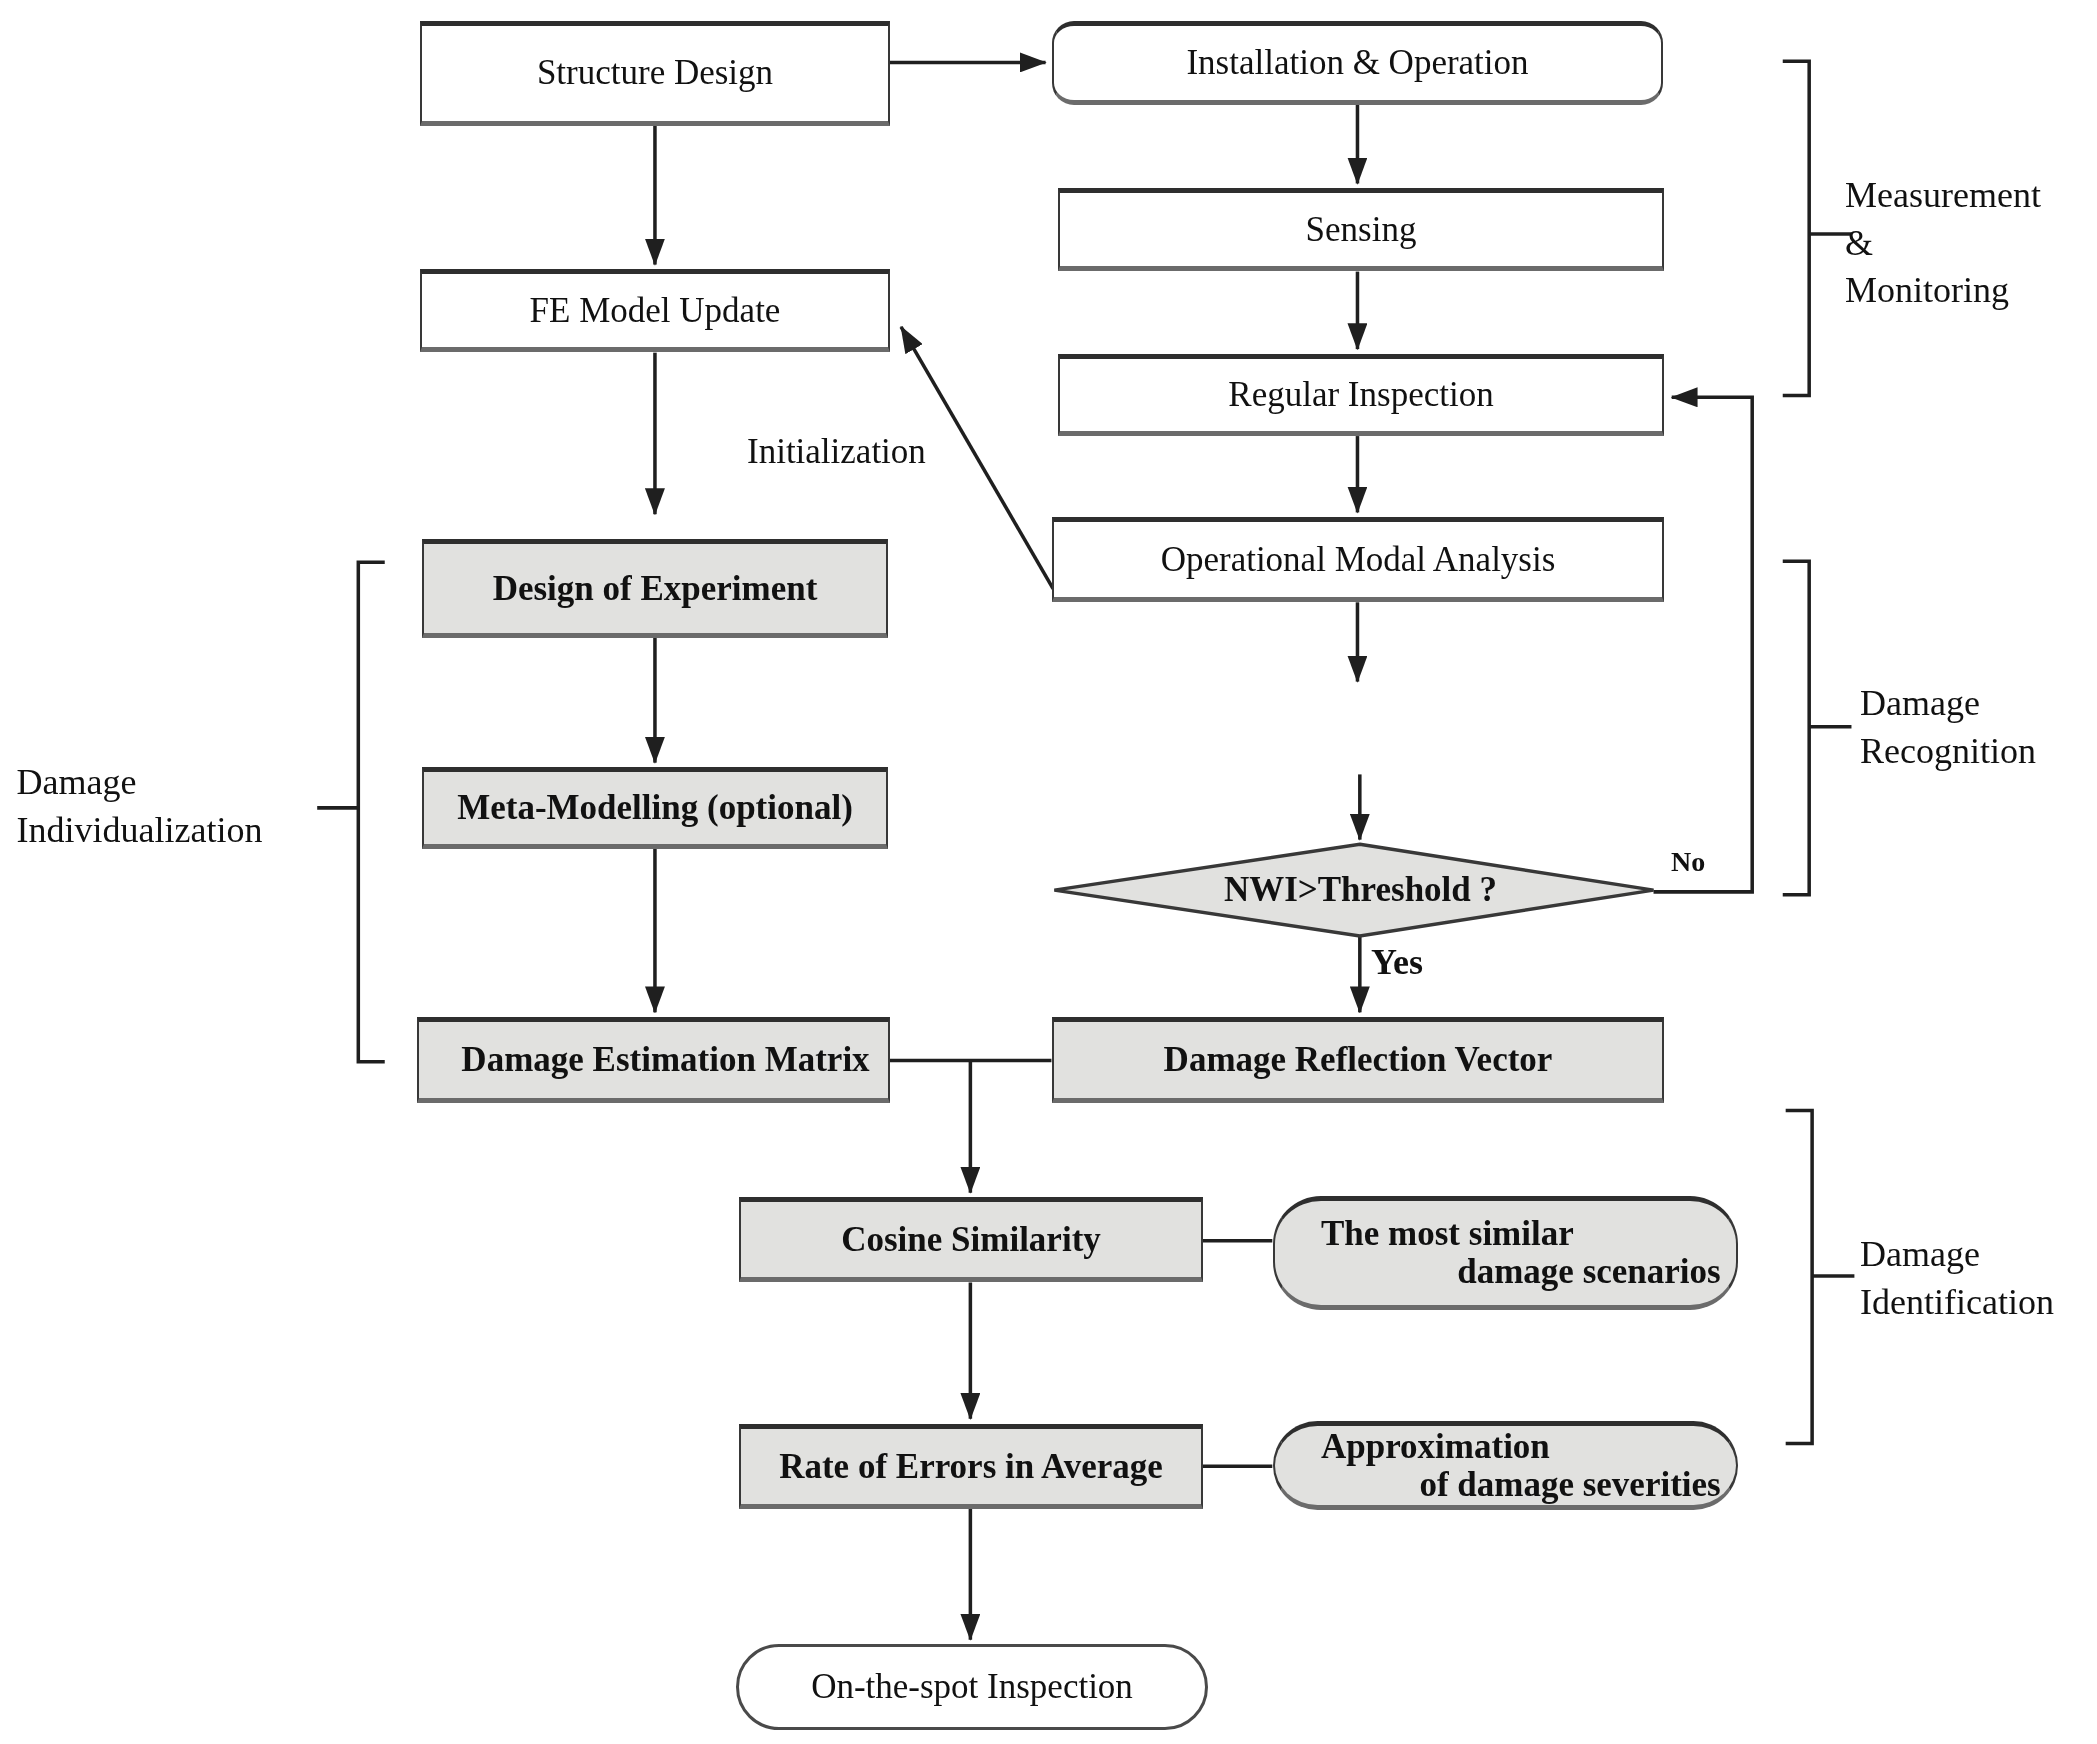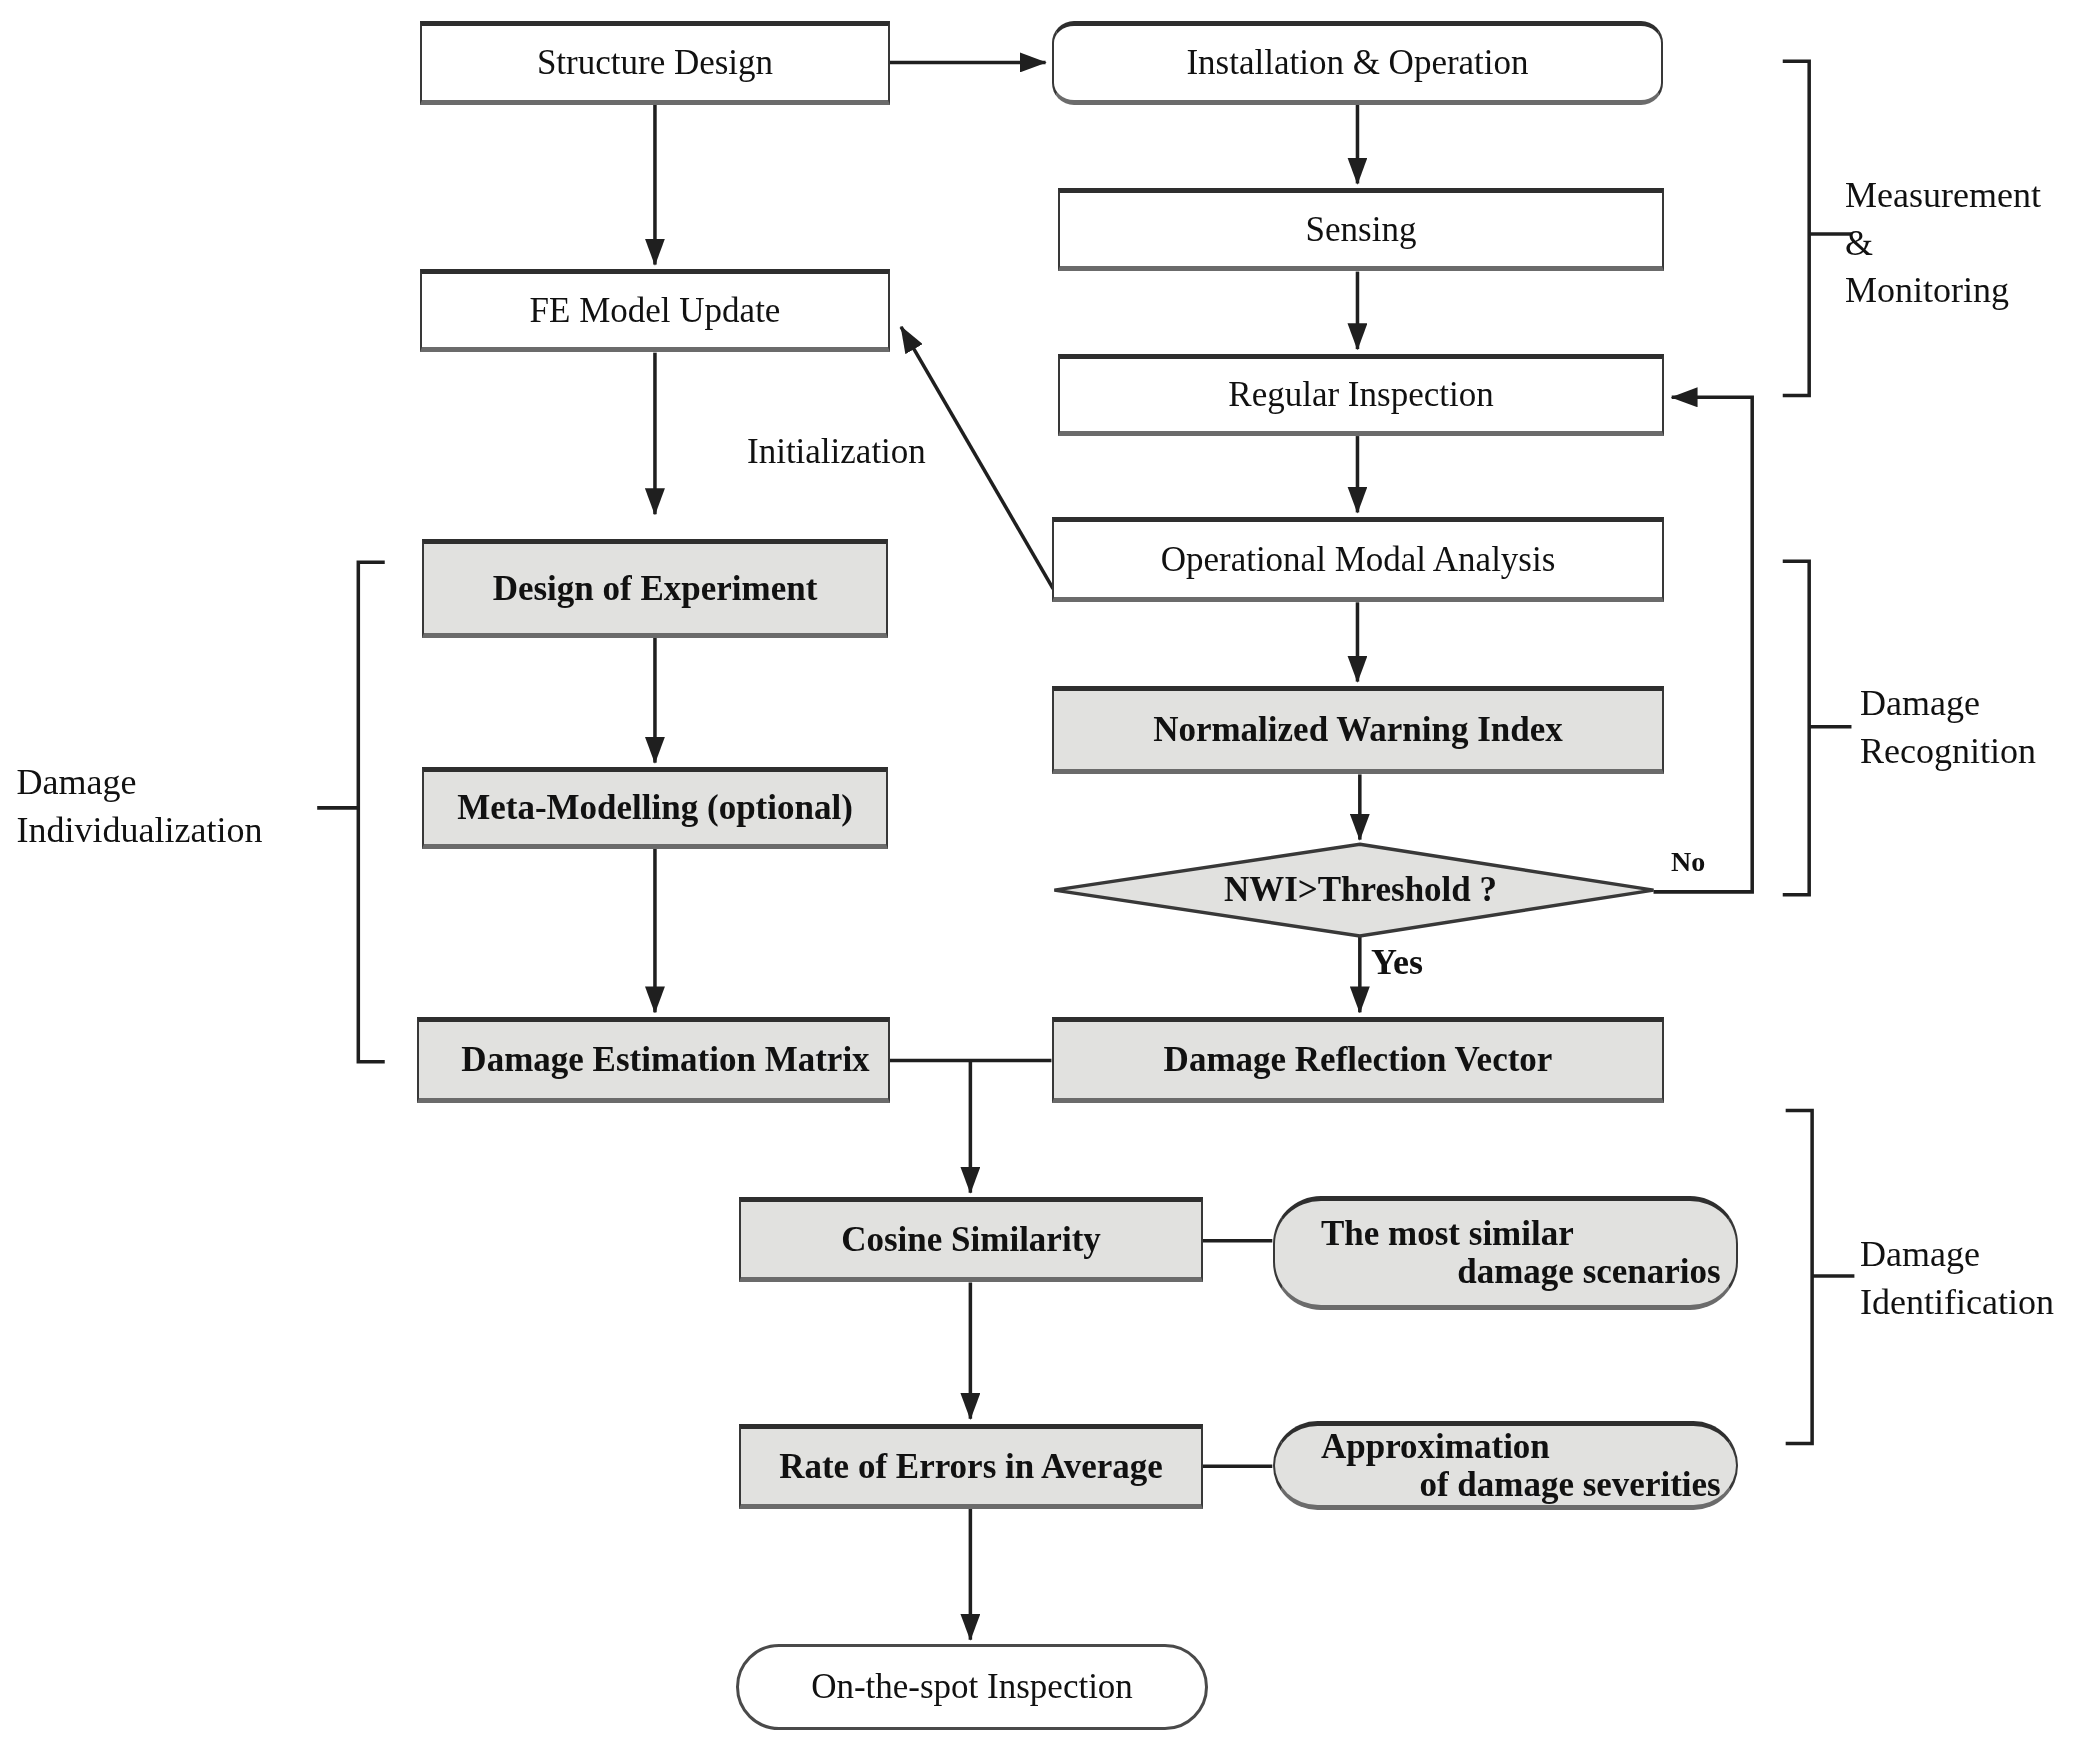--- a/index.html
+++ b/index.html
@@ -131,21 +131,21 @@
     <g>
       <path class="edge thin" d="M3040 1890 H3085 V2457 H3040"></path>
       <line class="edge thin" x1="3085" y1="2172" x2="3157" y2="2172"></line>
     </g>
     <g>
       <path class="edge thin" d="M655 957 H610 V1807 H655"></path>
       <line class="edge thin" x1="540" y1="1375" x2="610" y2="1375"></line>
     </g>
   </svg>
 
-  <div class="node" style="left:420px; top:20.6px; width:470px; height:84px;">
+  <div class="node" style="left:420px; top:20.6px; width:470px; height:105px;">
     <span>Structure Design</span>
   </div>
 
   <div class="node" style="left:1052px; top:20.6px; width:611px; height:84px;border-radius:22px;">
     <span>Installation &amp; Operation</span>
   </div>
 
   <div class="node" style="left:1058px; top:188px; width:606px; height:83px;">
     <span>Sensing</span>
   </div>
@@ -159,23 +159,20 @@
   </div>
 
   <div class="node" style="left:1058px; top:354px; width:606px; height:82px;">
     <span>Regular Inspection</span>
   </div>
 
   <div class="node gray" style="left:422px; top:539px; width:466px; height:99px;">
     <span>Design of Experiment</span>
   </div>
 
-  <div class="node gray" style="left:1052px; top:686px; width:612px; height:88px;">
-    <span>Normalized Warning Index</span>
-  </div>
 
   <div class="node gray" style="left:422px; top:767px; width:466px; height:82px;">
     <span>Meta-Modelling (optional)</span>
   </div>
 
   <div class="diamond-text" style="left:1149px; top:853px; width:423px; height:74px;">
     <span>NWI&gt;Threshold ?</span>
   </div>
 
   <div class="node gray" style="left:417px; top:1017px; width:473px; height:86px;padding-left:24px;">

